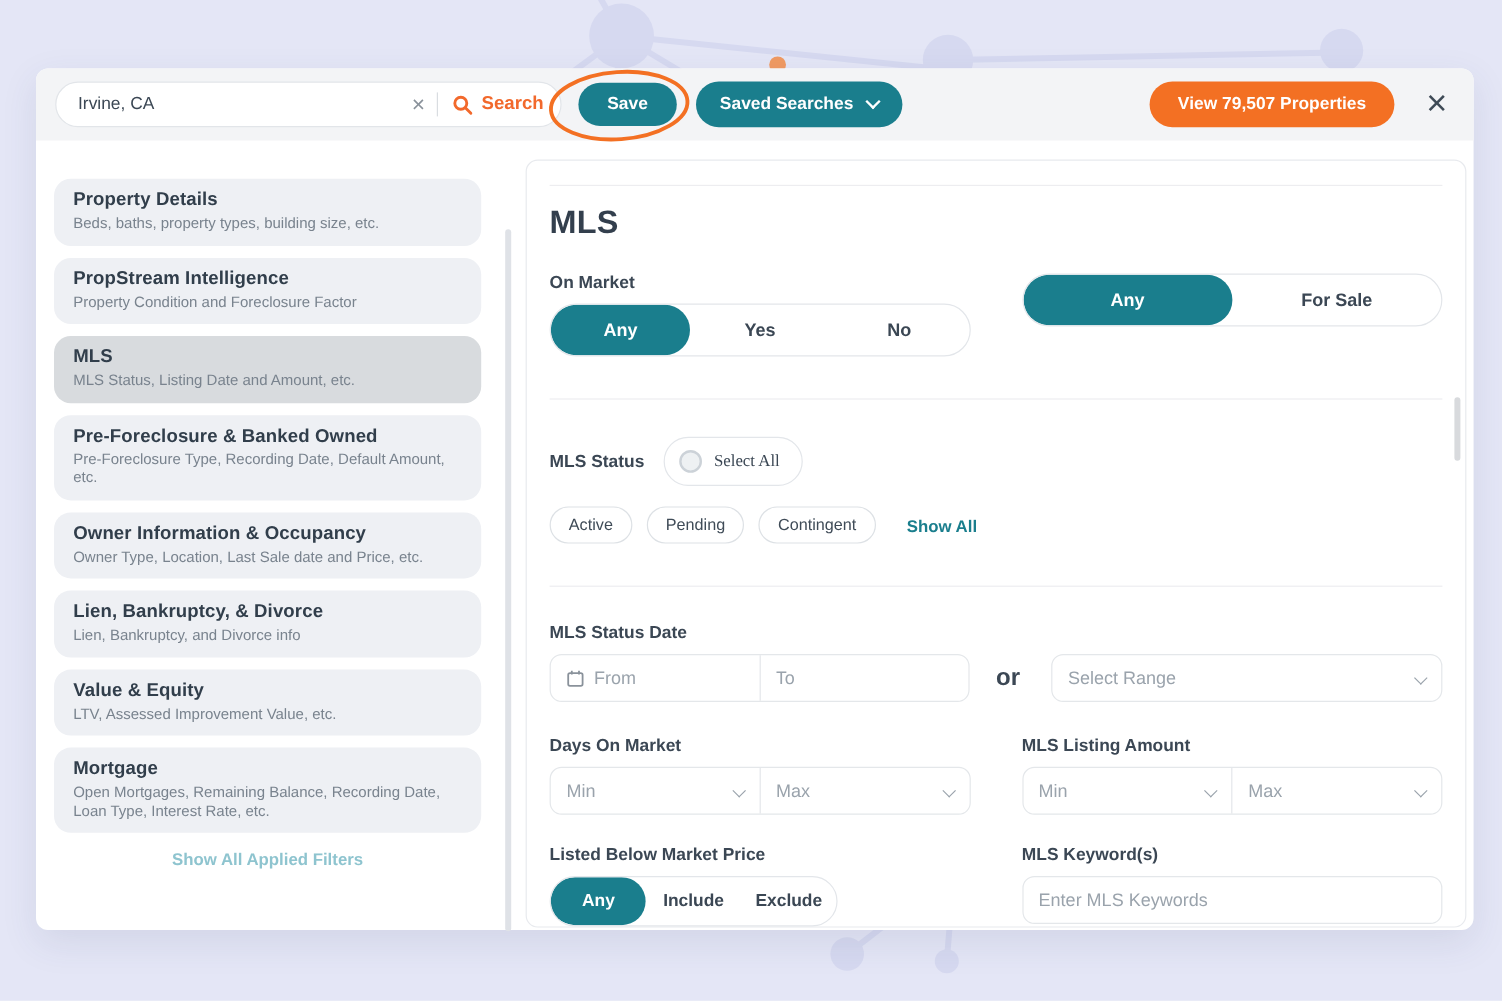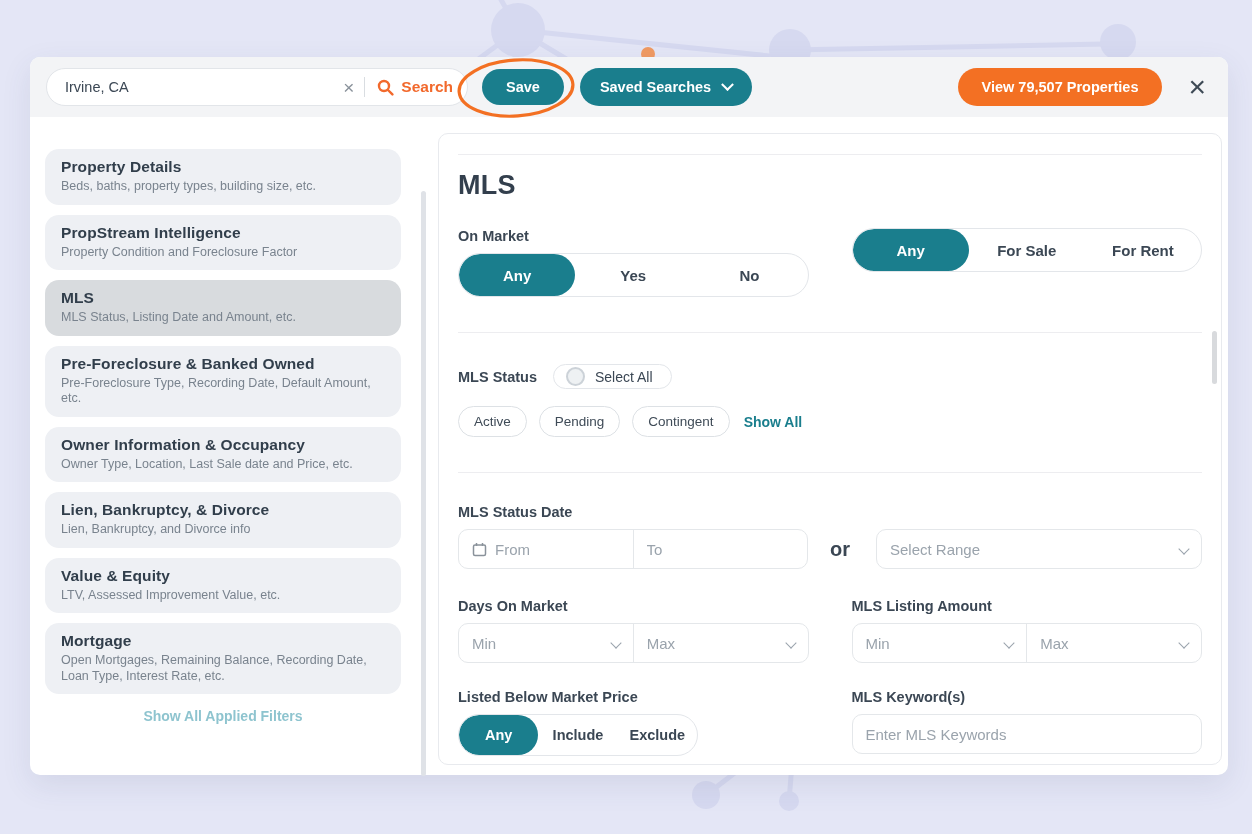--- a/index.html
+++ b/index.html
@@ -93,31 +93,31 @@
   .seg .opt {
     flex:1; display:flex; align-items:center; justify-content:center;
     font-size:15px; font-weight:700; color:#3b4754; cursor:pointer; border-radius:999px;
   }
   .seg .opt.sel { background:#1a7e8d; color:#fff; }
   .seg.small { height:42px; width:240px; }
   .seg.small .opt { font-size:14.5px; }
 
   .status-row { display:flex; align-items:center; gap:16px; margin-top:31px; }
   .select-all {
-    height:25px; border:1px solid #e3e6ea; border-radius:999px;
-    display:inline-flex; align-items:center; gap:10px; padding:0 18px 0 12px; cursor:pointer;
+    height:41px; border:1px solid #e3e6ea; border-radius:999px;
+    display:inline-flex; align-items:center; gap:10px; padding:0 18px 0 12px; cursor:pointer;font-family:Liberation Serif, serif;
   }
   .radio { width:19px; height:19px; border-radius:50%; border:2px solid #ccd2d8; background:#eef1f3; }
   .select-all span.t { font-size:14px; color:#3b4754; font-weight:500; }
   .chips { display:flex; align-items:center; gap:12px; margin-top:17px; }
   .chip {
     height:31px; border:1px solid #dde1e5; border-radius:999px; padding:0 15px;
     display:inline-flex; align-items:center; font-size:13.5px; color:#3f4b57; font-weight:500; cursor:pointer; background:#fff;
   }
-  .show-all { color:#1a7e8d; font-weight:700; font-size:14px; margin-left:2px; cursor:pointer; }
+  .show-all { color:#1a7e8d; font-weight:700; font-size:14px; margin-left:14px; cursor:pointer; }
 
   .inputish {
     height:40px; border:1px solid #e4e7ea; border-radius:10px; background:#fff;
     display:flex; align-items:center; padding:0 13px; font-size:15px; color:#9aa3ac;
   }
   .inputish input { border:0; outline:none; flex:1; font:15px "Liberation Sans",sans-serif; color:#3b4754; background:transparent; min-width:0;}
   .inputish input::placeholder { color:#9aa3ac; }
   .joined { display:flex; border:1px solid #e4e7ea; border-radius:10px; height:40px; background:#fff; }
   .joined > .cell { flex:1; display:flex; align-items:center; padding:0 13px; font-size:15px; color:#9aa3ac; }
   .joined > .cell + .cell { border-left:1px solid #e4e7ea; }
@@ -241,21 +241,20 @@
           <div class="seg">
             <div class="opt sel">Any</div>
             <div class="opt">Yes</div>
             <div class="opt">No</div>
           </div>
         </div>
         <div>
           <div class="seg">
             <div class="opt sel">Any</div>
             <div class="opt">For Sale</div>
-            <div class="opt">For Rent</div>
           </div>
         </div>
       </div>
 
       <hr class="hline d2">
 
       <div class="status-row">
         <div class="f-label" style="margin-bottom:0">MLS Status</div>
         <div class="select-all">
           <span class="radio"></span>

